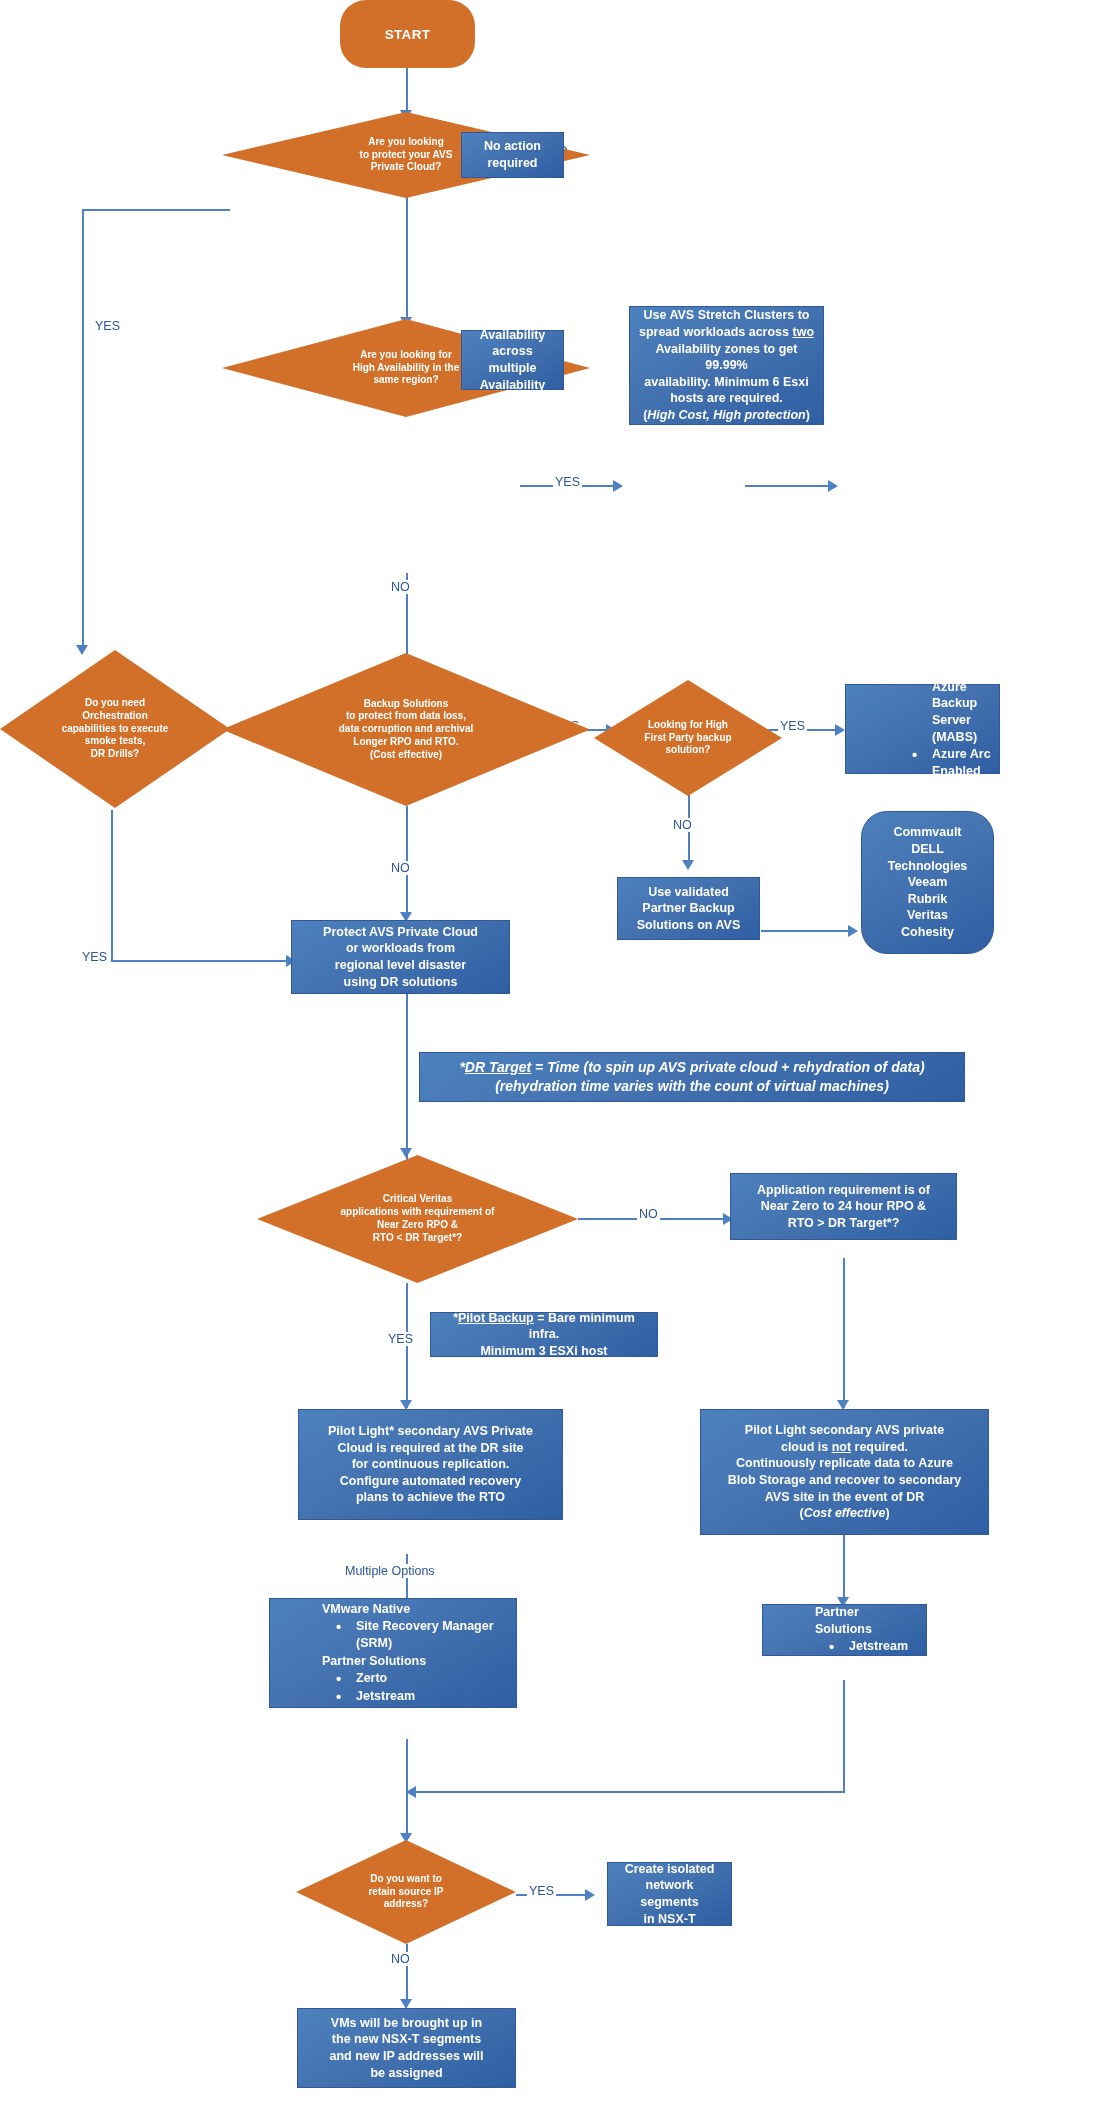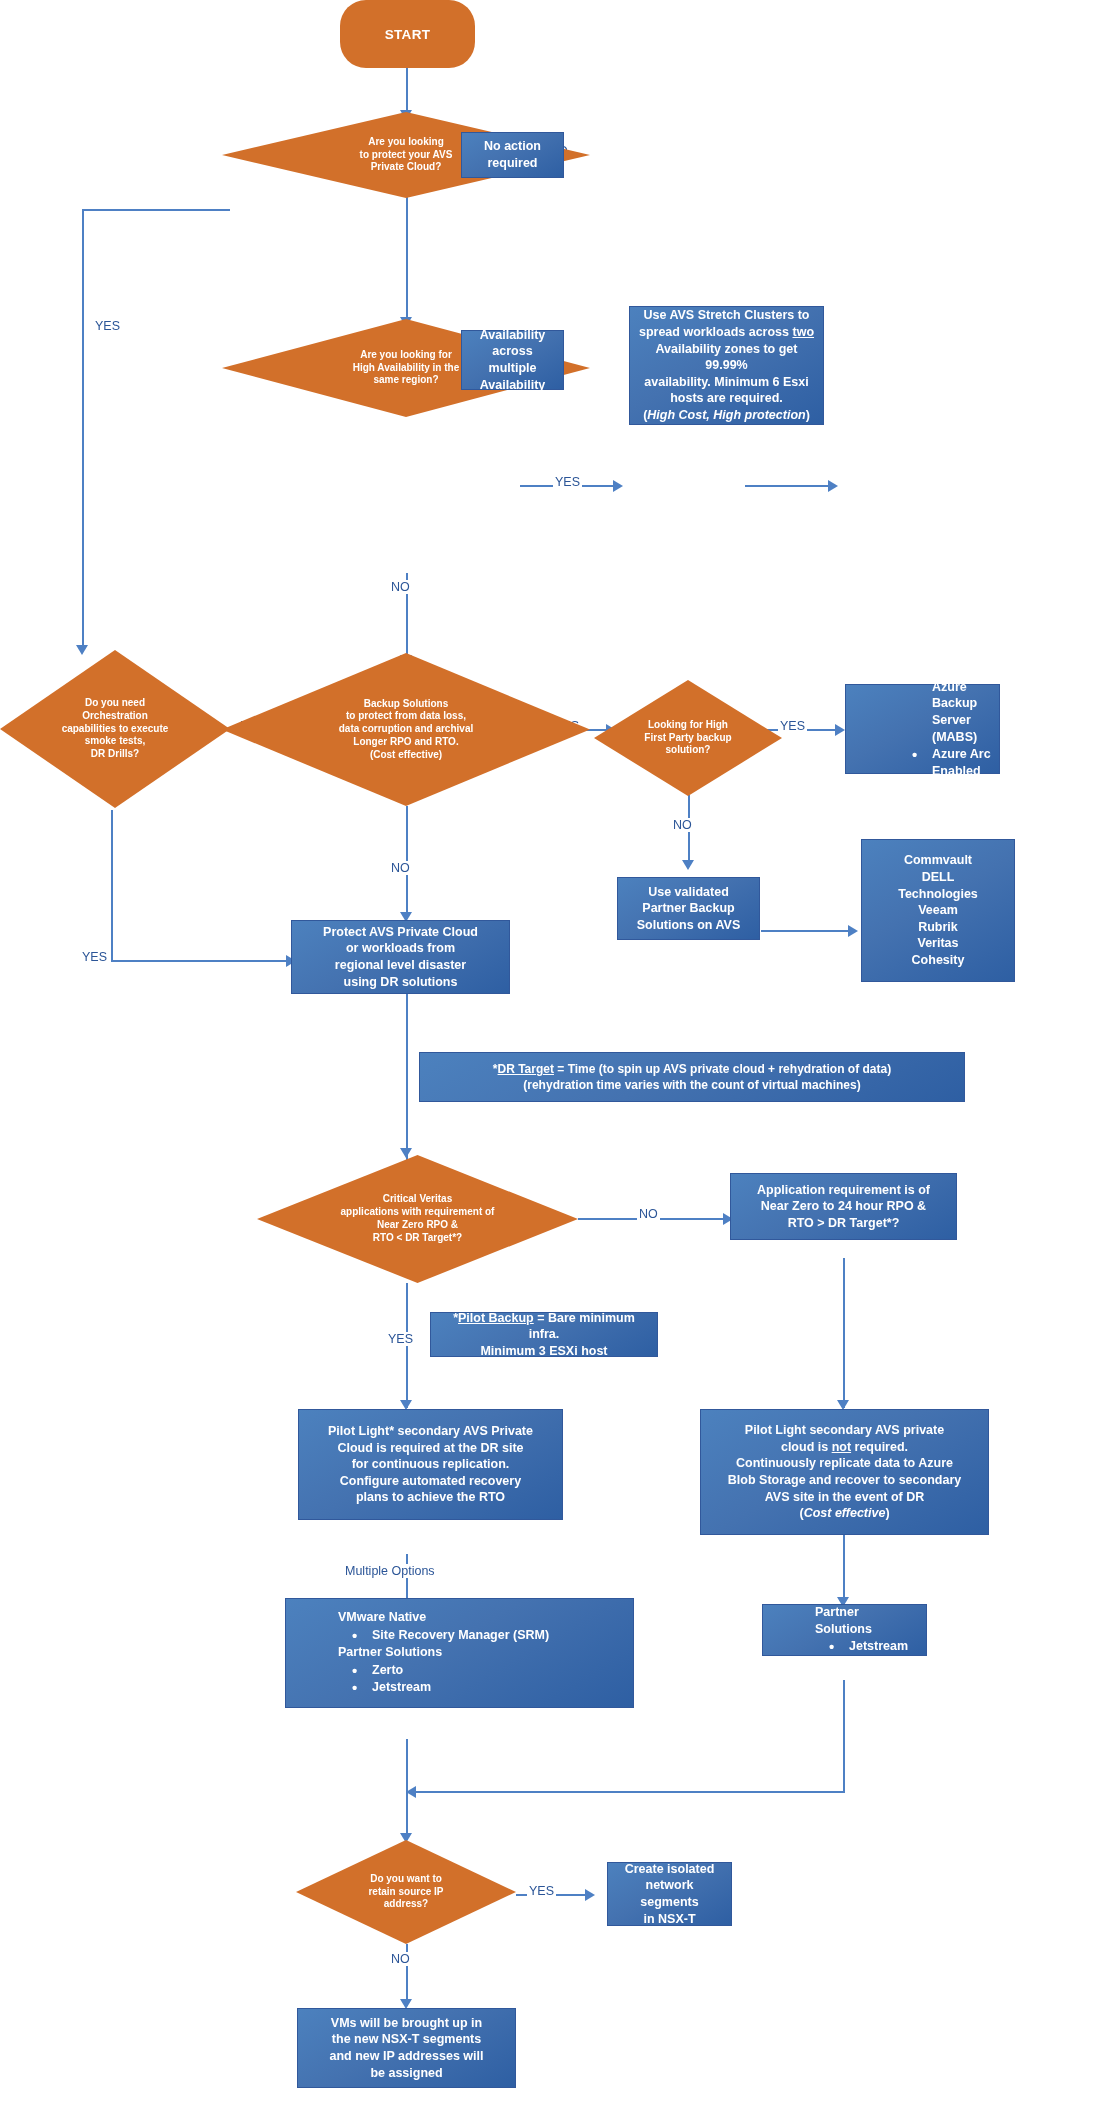--- a/index.html
+++ b/index.html
@@ -23,21 +23,21 @@
 
   
   .box{background:linear-gradient(150deg,#4C81BE 0%,#4472B0 45%,#2E5FA3 100%);
        border:1px solid #31589B;font-size:12.5px;line-height:1.33;}
   .box .txt{padding:5px 7px;}
 
   
   .box.left{justify-content:flex-start;text-align:left;padding-left:44px;}
   .box.left .txt{padding:5px 8px;width:100%;}
 
-  .box.note{font-size:12px;line-height:1.35;}
+  .box.note{font-style:italic;font-size:14px;line-height:1.35;}
 
   ul.bul{margin:0;padding:0 0 0 20px;list-style:none;}
   ul.bul li{position:relative;margin:1px 0;padding-left:14px;}
   ul.bul li:before{content:"\2022";position:absolute;left:-6px;top:-1px;font-size:15px;}
   .grp-head{margin:0;}
 
   .u{text-decoration:underline;}
   .i{font-style:italic;}
 
   
@@ -239,21 +239,21 @@
   </div>
 
   <div class="node box" style="left:617px;top:877px;width:143px;height:63px;">
     <div class="txt">
       <div>Use validated</div>
       <div>Partner Backup</div>
       <div>Solutions on AVS</div>
     </div>
   </div>
 
-  <div class="node box" style="left:861px;top:839px;width:154px;height:143px;">
+  <div class="node box" style="left:861px;top:811px;width:133px;height:143px;border-radius:26px;">
     <div class="txt">
       <div>Commvault</div>
       <div>DELL</div>
       <div>Technologies</div>
       <div>Veeam</div>
       <div>Rubrik</div>
       <div>Veritas</div>
       <div>Cohesity</div>
     </div>
   </div>
@@ -312,21 +312,21 @@
     <div class="txt">
       <div>Pilot Light secondary AVS private</div>
       <div><span>cloud is </span><span class="u">not</span><span> required.</span></div>
       <div>Continuously replicate data to Azure</div>
       <div>Blob Storage and recover to secondary</div>
       <div>AVS site in the event of DR</div>
       <div><span>(</span><span class="i">Cost effective</span><span>)</span></div>
     </div>
   </div>
 
-  <div class="node box left" style="left:285px;top:1598px;width:349px;height:110px;">
+  <div class="node box left" style="left:269px;top:1598px;width:248px;height:110px;">
     <div class="txt">
       <div class="grp-head">VMware Native</div>
       <ul class="bul">
         <li>Site Recovery Manager (SRM)</li>
       </ul>
       <div class="grp-head">Partner Solutions</div>
       <ul class="bul">
         <li>Zerto</li>
         <li>Jetstream</li>
       </ul>

